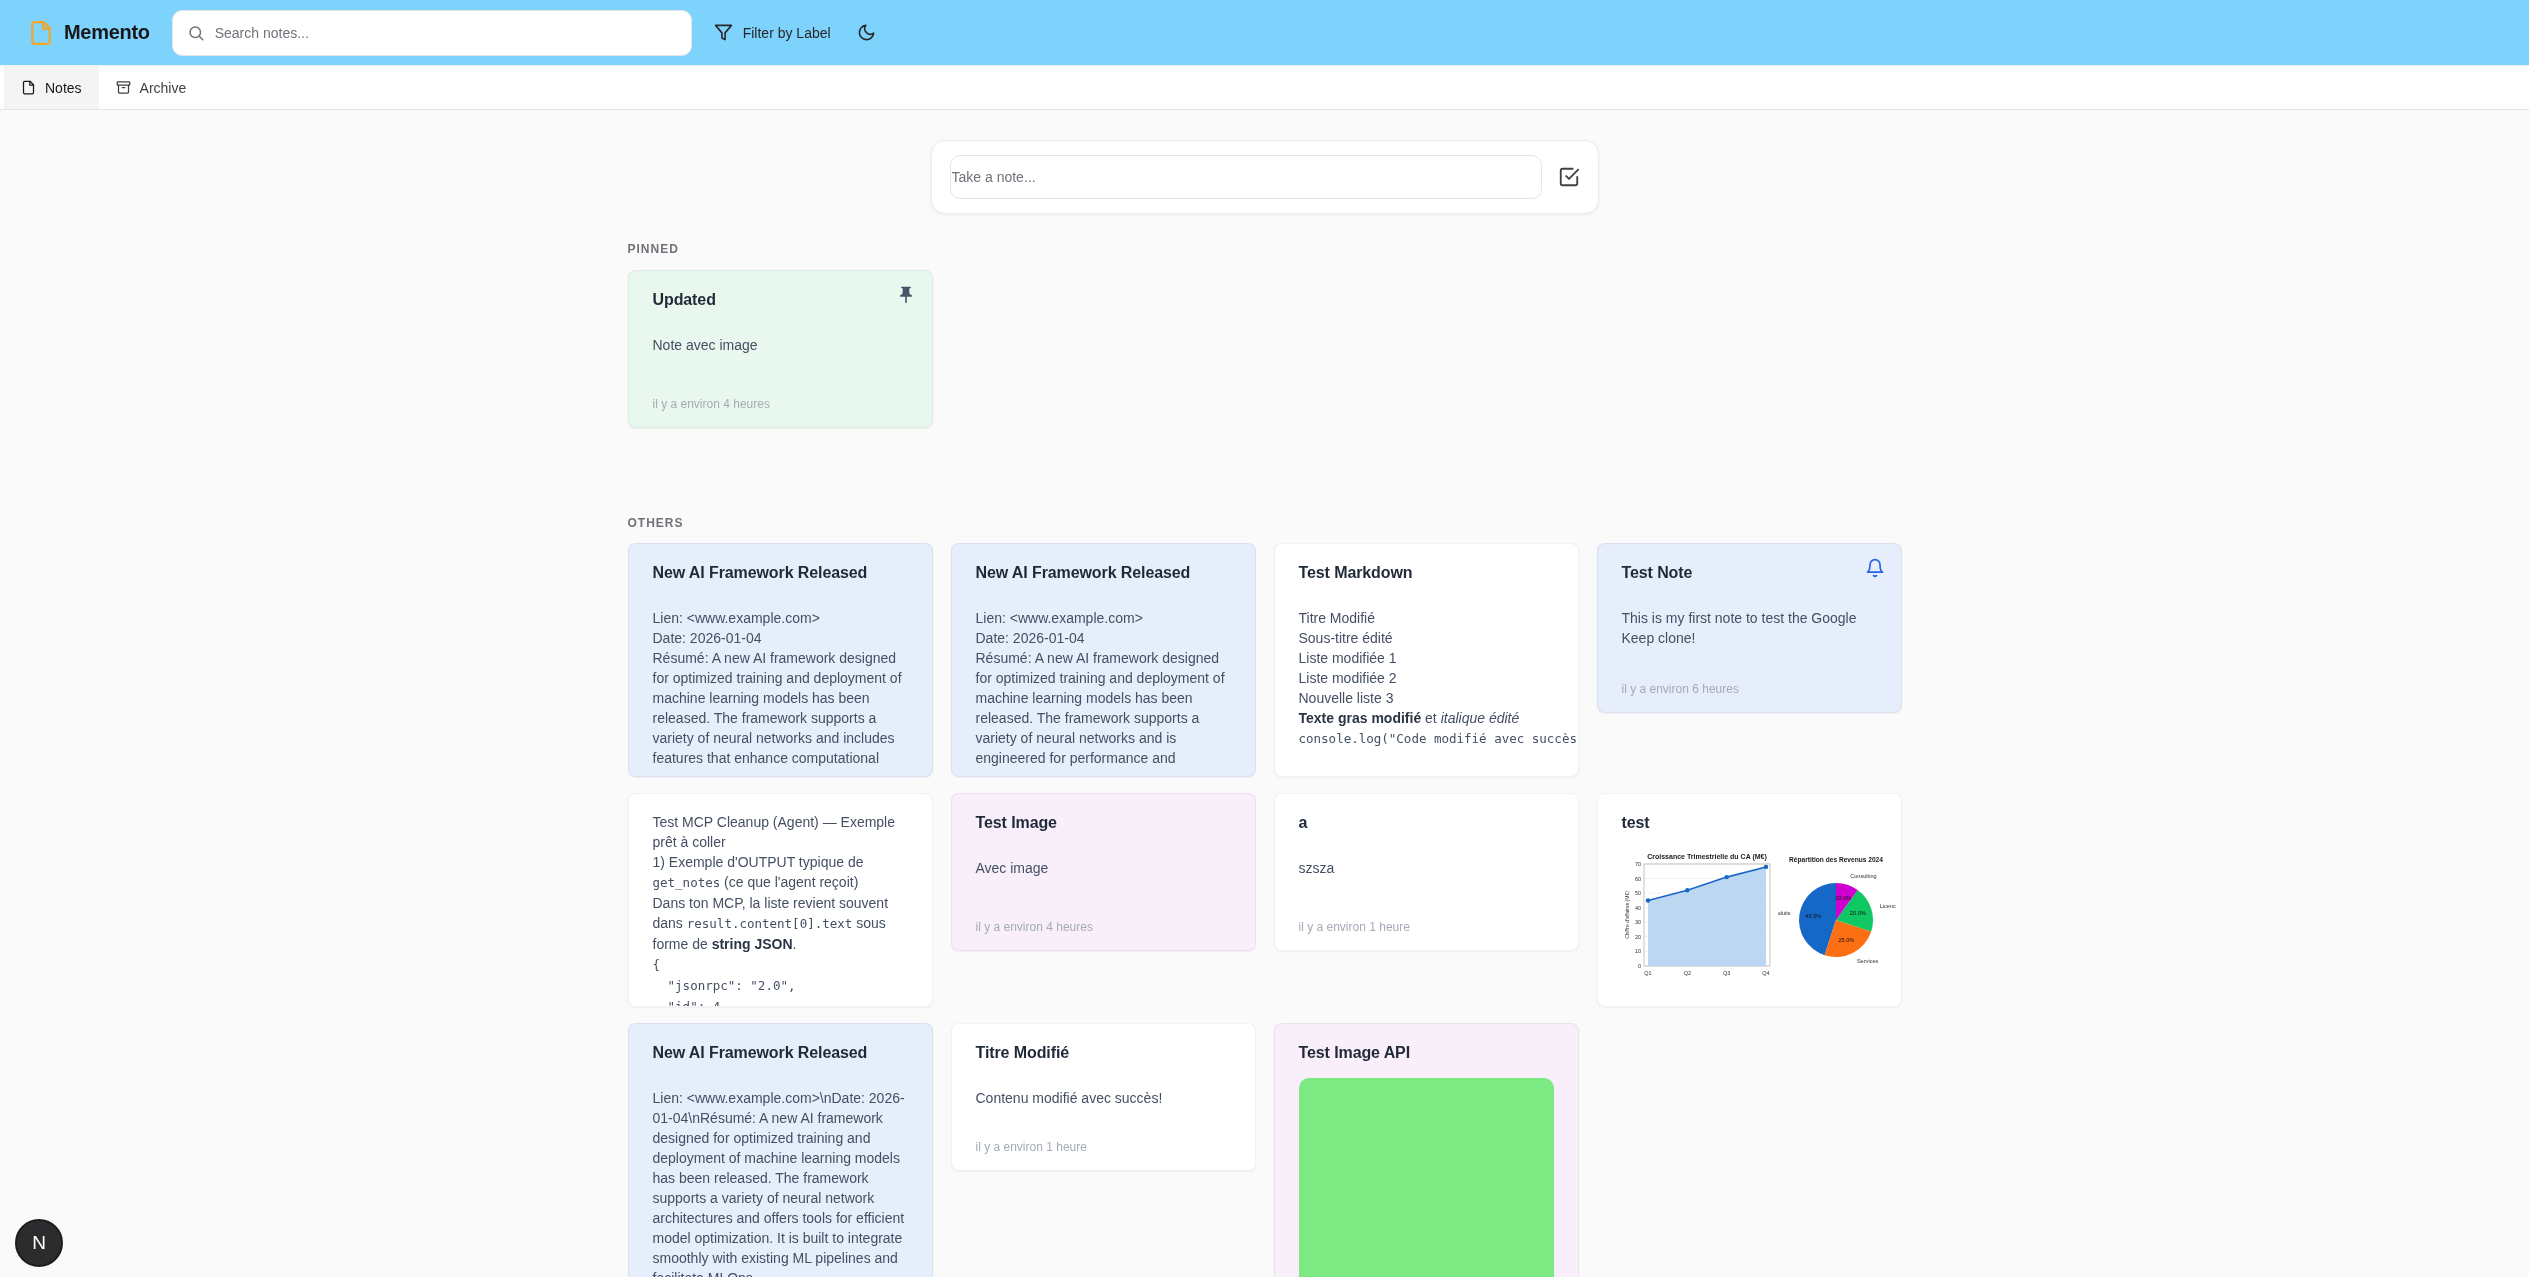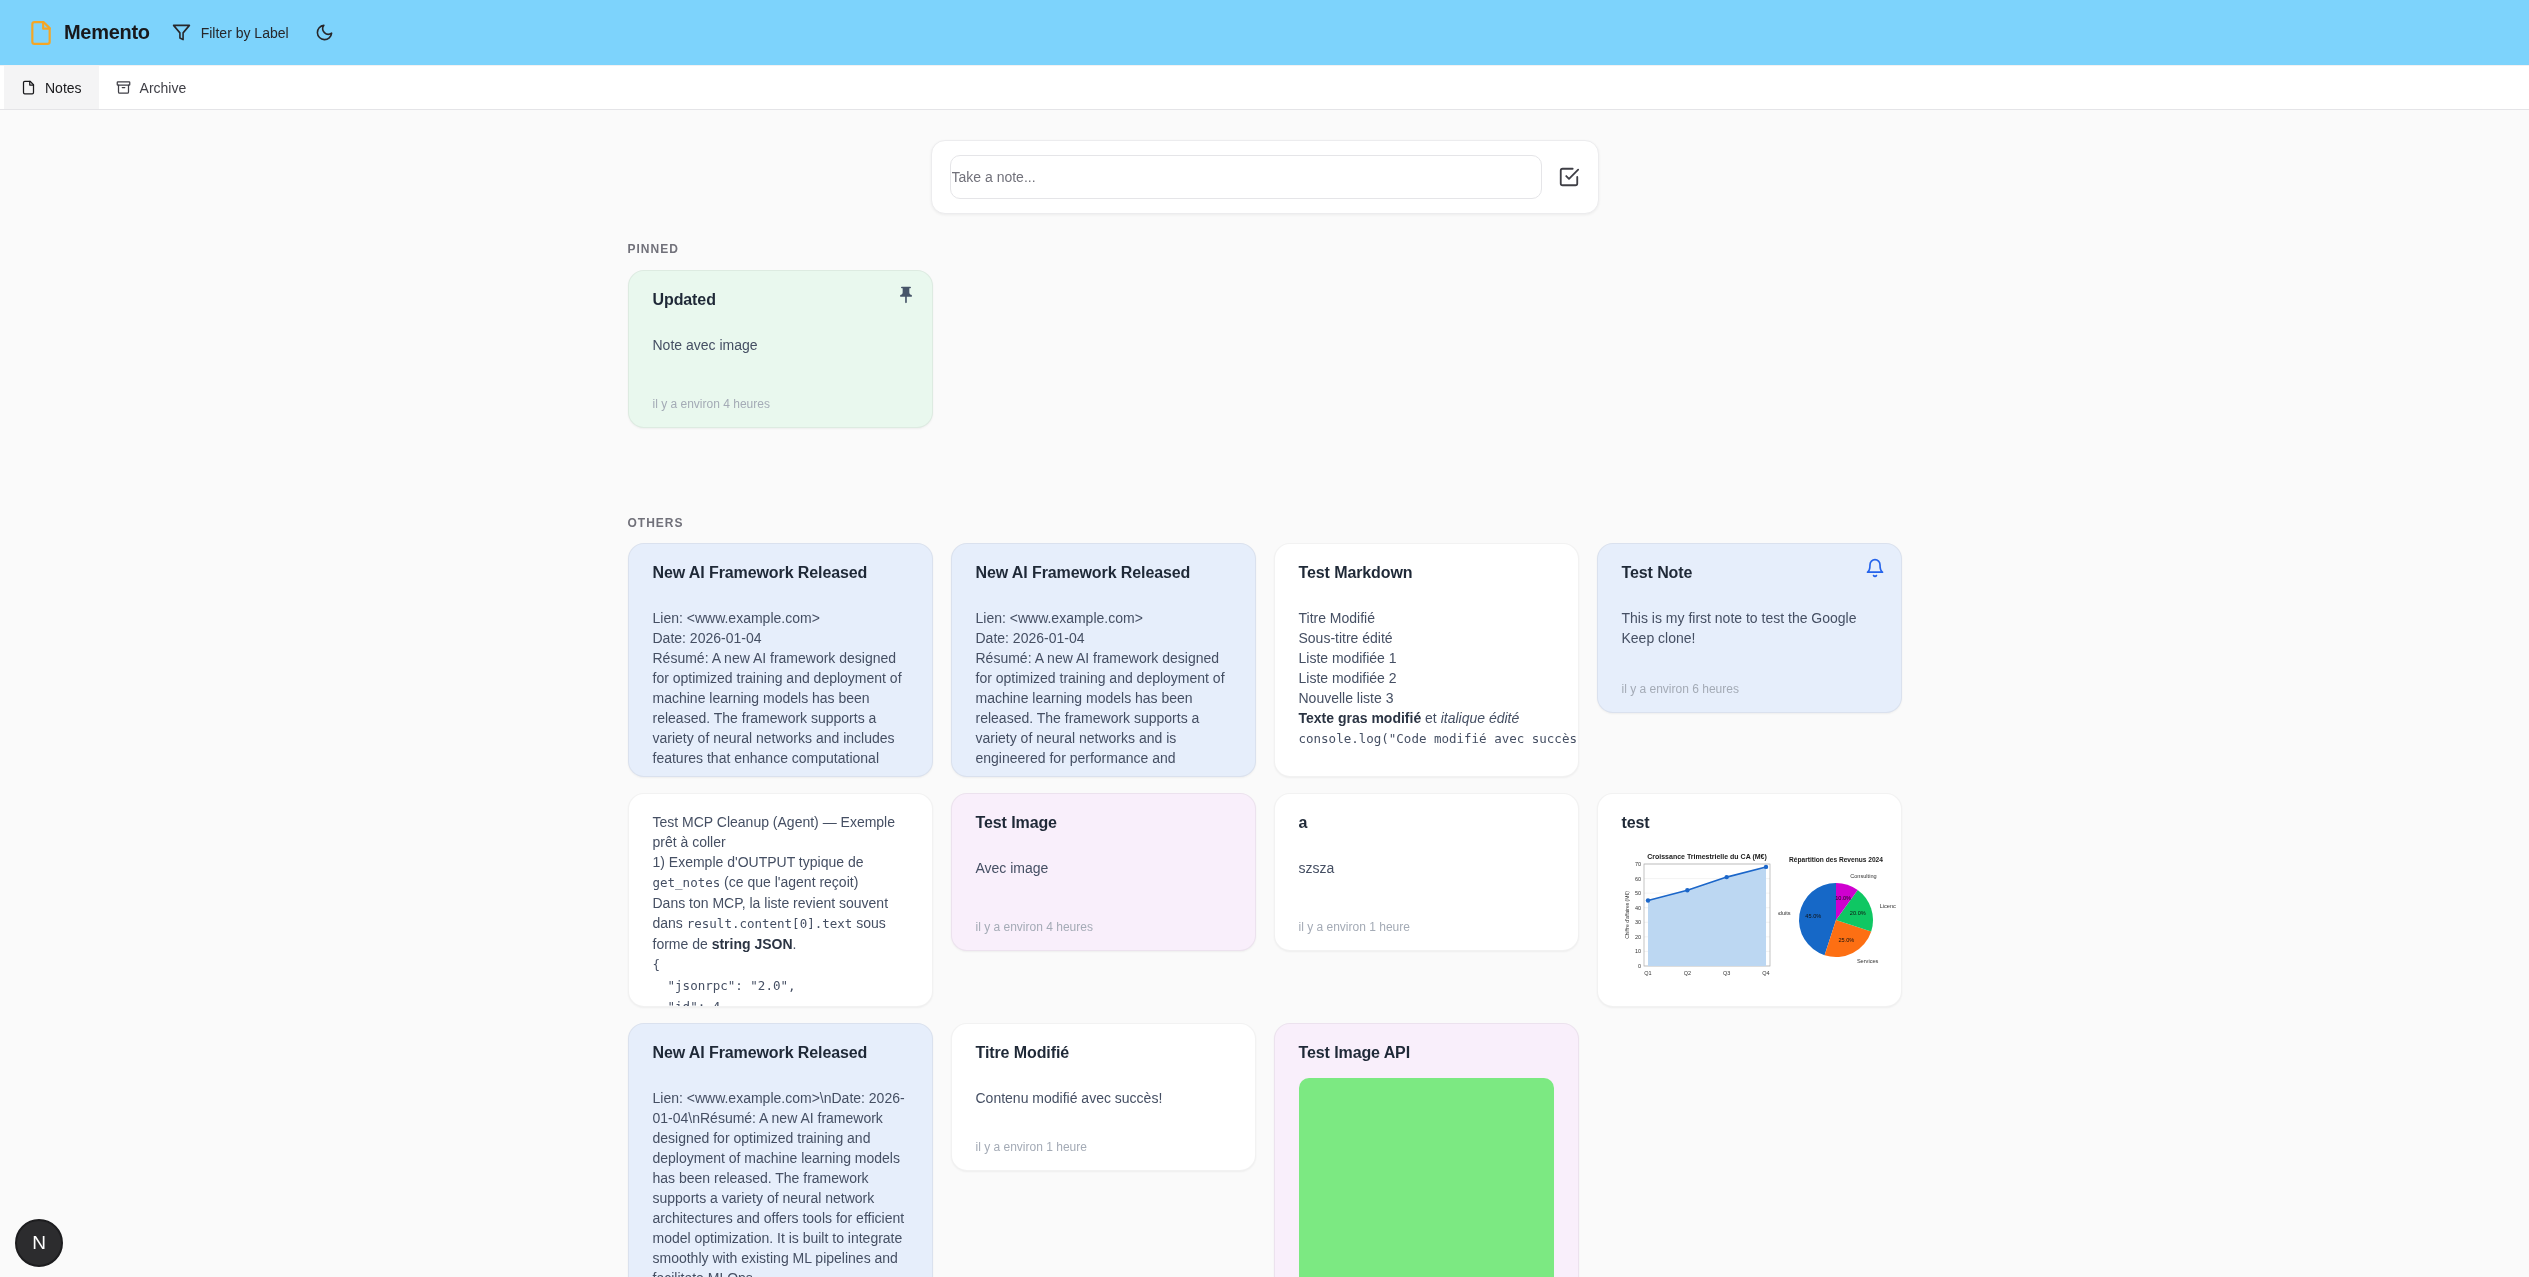--- a/index.html
+++ b/index.html
@@ -43,21 +43,21 @@
   .content { width:1274px; margin:0 auto; }
   .section-label { font-size:12px; font-weight:700; letter-spacing:1px; color:#71717a; }
   .lbl-pinned { margin-top:28px; }
   .lbl-others { margin-top:88px; }
   #pinned-grid { margin-top:14px; display:grid; grid-template-columns:repeat(4,1fr);
     gap:16px 18px; align-items:start; }
   #others-grid { margin-top:13px; display:grid; grid-template-columns:repeat(4,1fr);
     grid-template-rows:234px 214px auto; gap:16px 18px; align-items:start; }
 
   
-  .note-card { position:relative; border-radius:16px; padding:18px 24px 16px;
+  .note-card { position:relative; border-radius:8px; padding:18px 24px 16px;
     background:#fff; border:1px solid rgba(0,0,0,.05); box-shadow:0 1px 2px rgba(0,0,0,.05);
     overflow:hidden; display:flex; flex-direction:column; cursor:pointer; }
   .note-green { background:#e9f8ee; }
   .note-blue  { background:#e6eefb; }
   .note-pink  { background:#f9effb; }
   .note-white { background:#ffffff; }
   .note-title { font-size:16px; font-weight:600; color:#1f2937; letter-spacing:-.1px;
     padding-right:26px; line-height:22px; }
   .note-body { margin-top:24px; font-size:14px; line-height:20px; color:#454f63;
     white-space:pre-wrap; }
@@ -92,20 +92,29 @@
 
 <header class="app-header">
   <div class="logo-wrap">
     <span style="display:flex">
       <svg width="26" height="26" viewBox="0 0 24 24" fill="none" stroke="#f5a623" stroke-width="2" stroke-linecap="round" stroke-linejoin="round">
           <path d="M14.5 2H6a2 2 0 0 0-2 2v16a2 2 0 0 0 2 2h12a2 2 0 0 0 2-2V7.5L14.5 2z"></path>
           <path d="M14 2v6h6"></path>
         </svg>
     </span>
     <span class="app-title">Memento</span>
+  </div>
+  <div class="search-box">
+    <span style="display:flex">
+      <svg width="18" height="18" viewBox="0 0 24 24" fill="none" stroke="#71717a" stroke-width="2" stroke-linecap="round">
+          <circle cx="11" cy="11" r="7"></circle>
+          <path d="m21 21-4.3-4.3"></path>
+        </svg>
+    </span>
+    <input placeholder="Search notes..." style="">
   </div>
   <button class="filter-btn">
     <span style="display:flex">
       <svg width="19" height="19" viewBox="0 0 24 24" fill="none" stroke="#27272a" stroke-width="2" stroke-linecap="round" stroke-linejoin="round">
           <path d="M22 3H2l8 9.46V19l4 2v-8.54L22 3z"></path>
         </svg>
     </span>
     <span>Filter by Label</span>
   </button>
   <button class="theme-btn">

